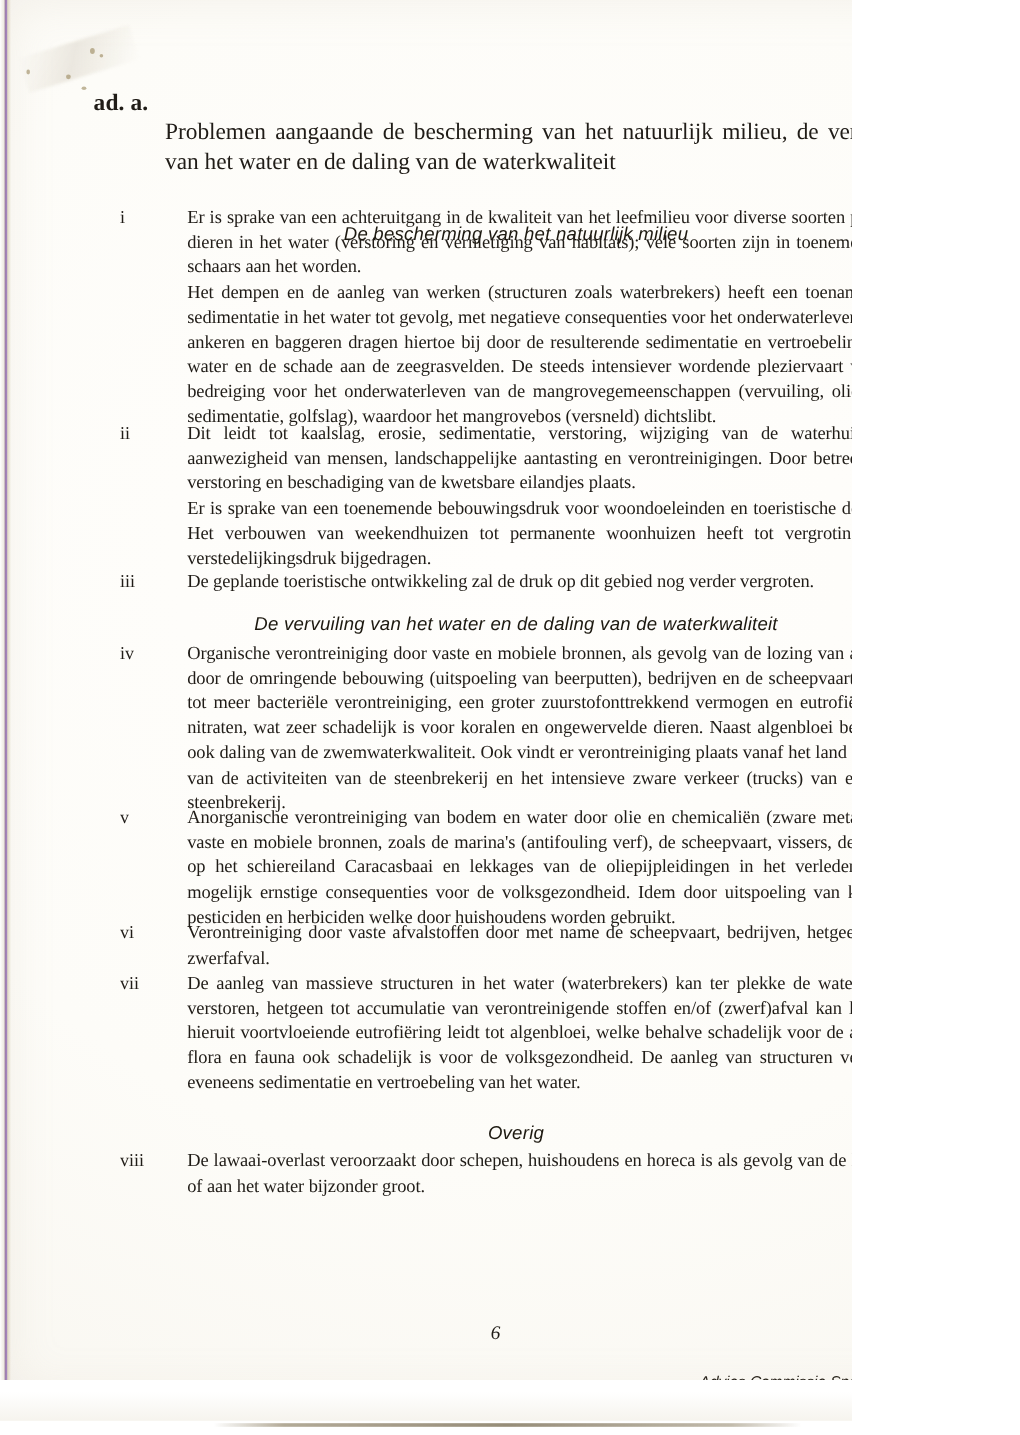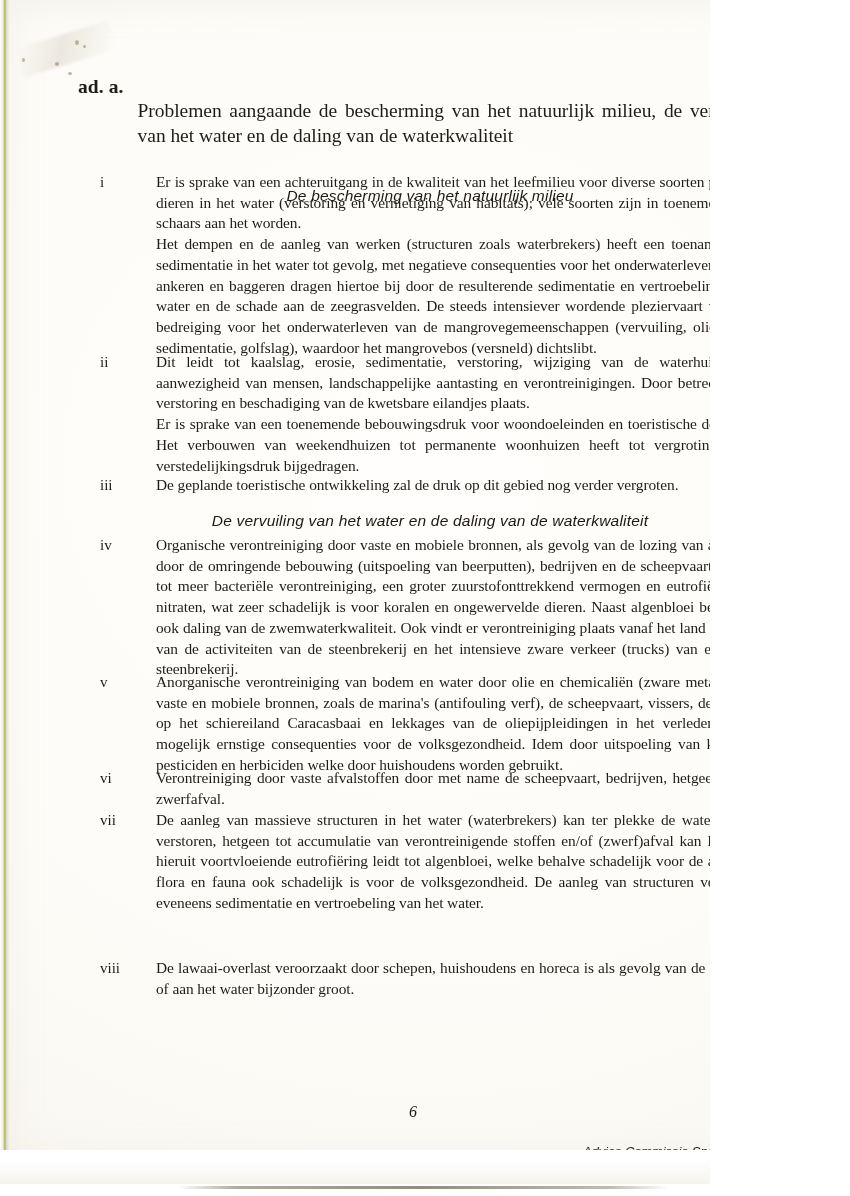--- a/index.html
+++ b/index.html
@@ -13,21 +13,21 @@
     height: 1196px;
     overflow: hidden;
     font-family: "Liberation Serif", "DejaVu Serif", serif;
   }
 
   
   #scan {
     position: relative;
     width: 710px;
     height: 1196px;
-    background: #bef264;
+    background: #8b5cf6;
     overflow: hidden;
   }
 
   
   #paper {
     position: absolute;
     left: 6px;
     top: 0px;
     width: 838px;
     height: 1162px;
@@ -296,20 +296,21 @@
       </div>
     </div>
 
     <div class="para" style="left:100px; top:810px; width:660px;">
       <span class="numeral">vii</span>
       <div class="ptext">
         <p>De aanleg van massieve structuren in het water (waterbrekers) kan ter plekke de watercirculatie verstoren, hetgeen tot accumulatie van verontreinigende stoffen en/of (zwerf)afval kan leiden. De hieruit voortvloeiende eutrofiëring leidt tot algenbloei, welke behalve schadelijk voor de aanwezige flora en fauna ook schadelijk is voor de volksgezondheid. De aanleg van structuren veroorzaakt eveneens sedimentatie en vertroebeling van het water.</p>
       </div>
     </div>
 
+    <div class="section-heading" style="top:936px;">Overig</div>
 
     <div class="para" style="left:100px; top:958px; width:660px;">
       <span class="numeral">viii</span>
       <div class="ptext">
         <p>De lawaai-overlast veroorzaakt door schepen, huishoudens en horeca is als gevolg van de ligging op of aan het water bijzonder groot.</p>
       </div>
     </div>
 
 
     <div class="footer-pageno">6</div>

